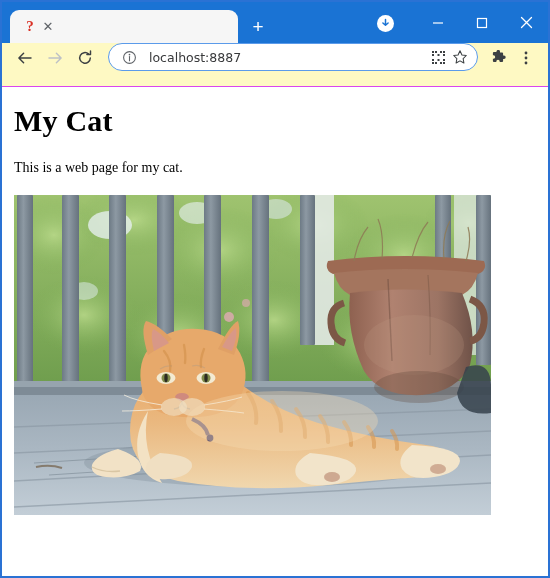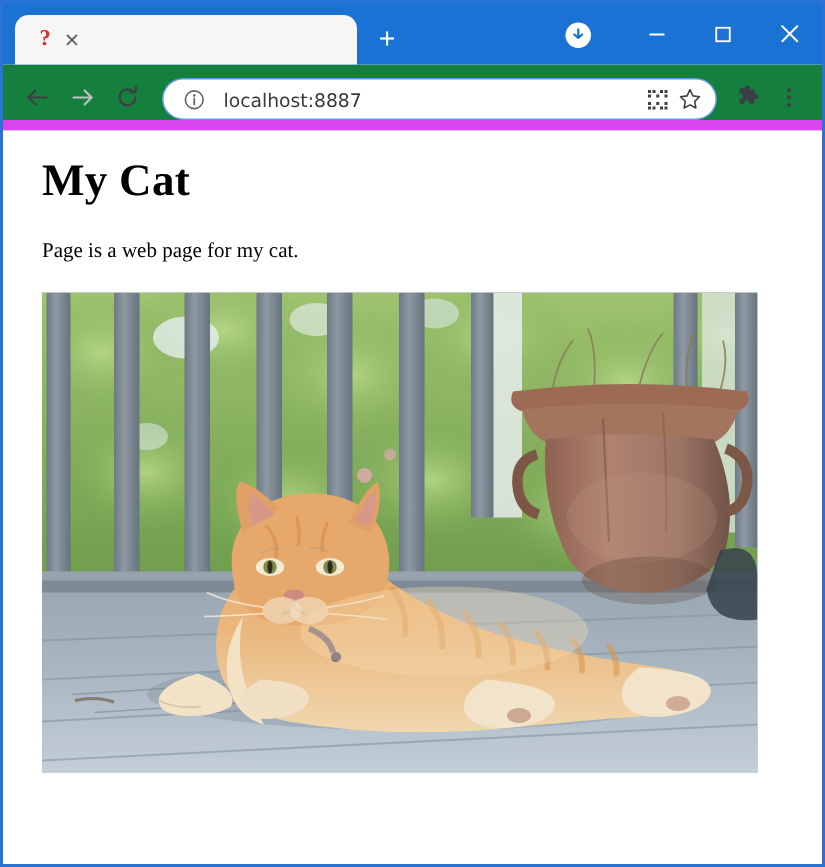--- a/index.html
+++ b/index.html
@@ -122,27 +122,27 @@
     height: 32px;
     display: flex;
     align-items: center;
     justify-content: center;
     color: #ffffff;
   }
 
   
   .toolbar {
     height: 44px;
-    background: #15803d;
-    flex: 0 0 auto;
-    display: flex;
-    align-items: flex-end;
+    background: #fef9c3;
+    flex: 0 0 auto;
+    display: flex;
+    align-items: flex-start;
     padding: 0 8px;
     box-sizing: border-box;
-    border-bottom: 7px solid #d946ef;
+    border-bottom: 1px solid #d946ef;
   }
   .nav-btn {
     width: 30px;
     height: 30px;
     display: flex;
     align-items: center;
     justify-content: center;
     border-radius: 50%;
     flex: 0 0 auto;
   }
@@ -182,21 +182,21 @@
     align-items: center;
     justify-content: center;
     flex: 0 0 auto;
   }
 
   
   .content {
     flex: 1 1 auto;
     background: #ffffff;
     overflow: hidden;
-    padding: 0 26px;
+    padding: 0 12px;
     box-sizing: border-box;
     position: relative;
   }
   .page-h1 {
     font-family: "Liberation Serif", serif;
     font-size: 30px;
     font-weight: bold;
     color: #000000;
     margin: 17px 0 0 0;
     letter-spacing: .2px;
@@ -328,21 +328,21 @@
           <circle cx="8" cy="13" r="1.4"></circle>
         </g>
       </svg>
     </div>
   </div>
 
   <div class="content">
 
     <h1 class="page-h1">My Cat</h1>
 
-    <p class="page-p">Page is a web page for my cat.</p>
+    <p class="page-p">This is a web page for my cat.</p>
 
     <div class="photo" title="Orange tabby cat lying on a gray wooden deck beside a terracotta pot">
       <svg width="477" height="320" viewBox="0 0 477 320" aria-hidden="true">
         <defs>
           <linearGradient id="skyG" x1="0" y1="0" x2="0" y2="1">
             <stop offset="0" stop-color="#9fc36f"></stop>
             <stop offset="1" stop-color="#6d9c4c"></stop>
           </linearGradient>
           <linearGradient id="deckG" x1="0" y1="0" x2="0" y2="1">
             <stop offset="0" stop-color="#9aa8b4"></stop>

